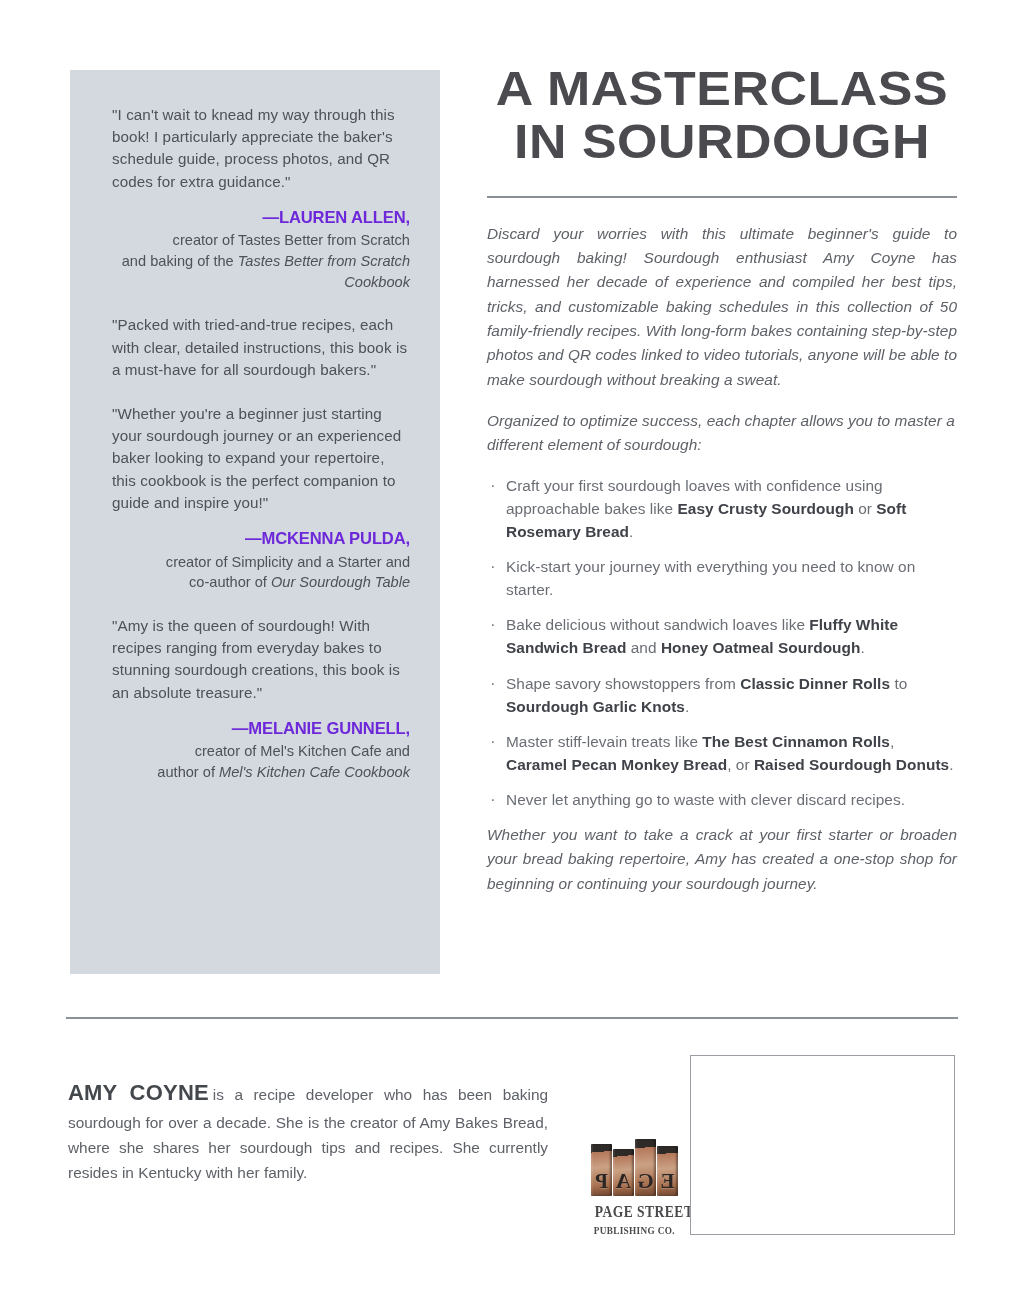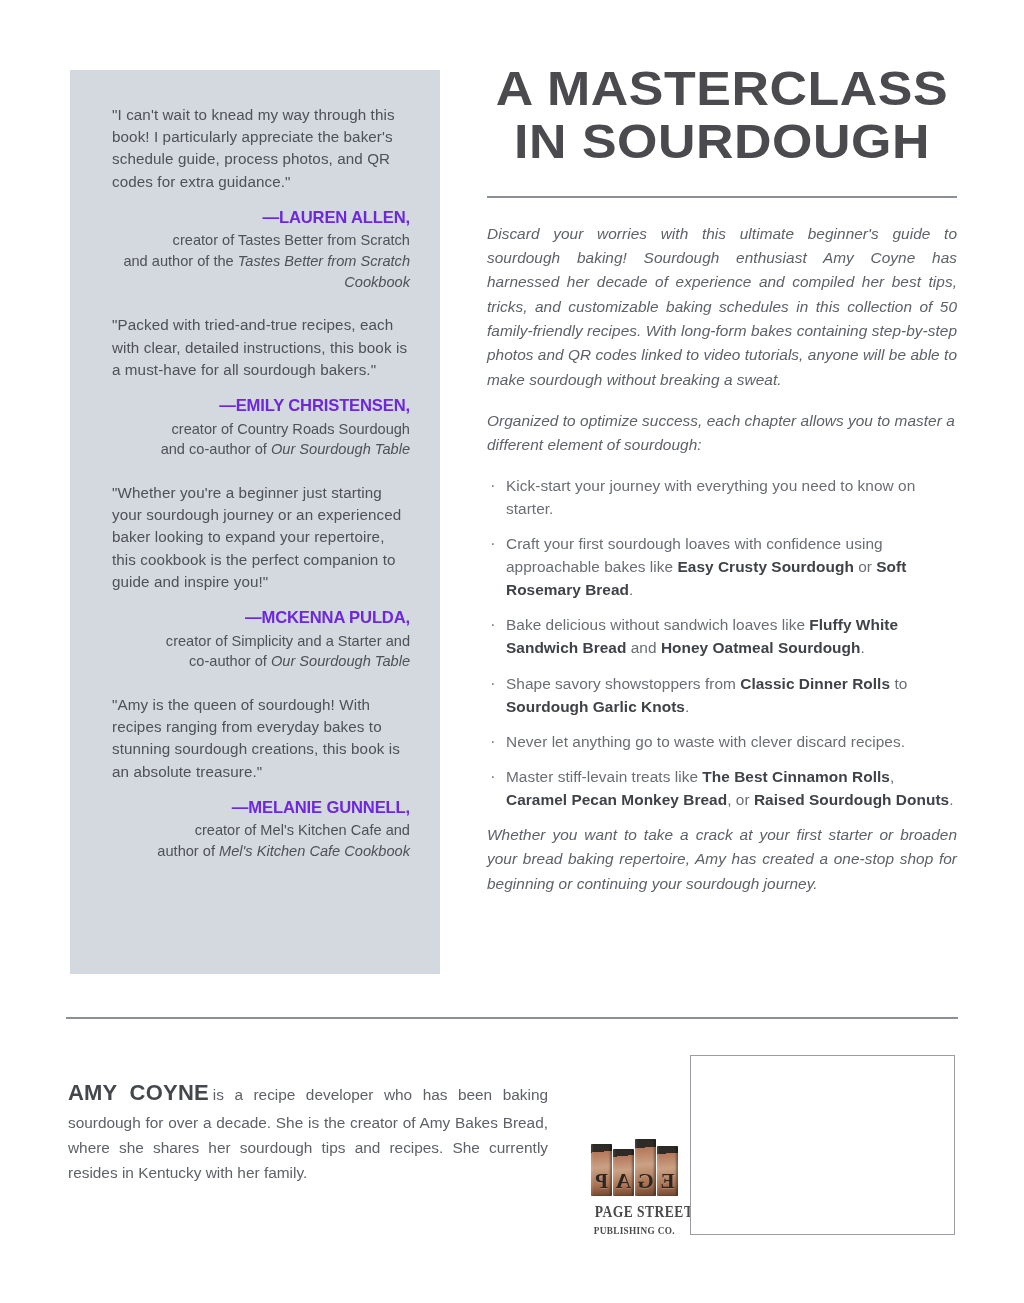--- a/index.html
+++ b/index.html
@@ -240,34 +240,27 @@
 <div class="page">
 
   <div class="praise-panel">
 
     <div class="praise-item">
       <p class="praise-quote">"I can't wait to knead my way through this book! I particularly appreciate the baker's schedule guide, process photos, and QR codes for extra guidance."</p>
       <div class="praise-attrib">
         <span class="praise-name">—LAUREN ALLEN,</span>
         <span class="praise-role">
           <span>creator of Tastes Better from Scratch</span><br>
-          <span>and author of the </span><span class="ital">Tastes Better from Scratch Cookbook</span>
+          <span>and baking of the </span><span class="ital">Tastes Better from Scratch Cookbook</span>
         </span>
       </div>
     </div>
 
     <div class="praise-item">
       <p class="praise-quote">"Packed with tried-and-true recipes, each with clear, detailed instructions, this book is a must-have for all sourdough bakers."</p>
-      <div class="praise-attrib">
-        <span class="praise-name">—EMILY CHRISTENSEN,</span>
-        <span class="praise-role">
-          <span>creator of Country Roads Sourdough</span><br>
-          <span>and co-author of </span><span class="ital">Our Sourdough Table</span>
-        </span>
-      </div>
     </div>
 
     <div class="praise-item">
       <p class="praise-quote">"Whether you're a beginner just starting your sourdough journey or an experienced baker looking to expand your repertoire, this cookbook is the perfect companion to guide and inspire you!"</p>
       <div class="praise-attrib">
         <span class="praise-name">—MCKENNA PULDA,</span>
         <span class="praise-role">
           <span>creator of Simplicity and a Starter and</span><br>
           <span>co-author of </span><span class="ital">Our Sourdough Table</span>
         </span>
@@ -294,26 +287,26 @@
       <span class="tline">IN SOURDOUGH</span>
     </h1>
 
     <div class="title-rule"></div>
 
     <p class="body-copy">Discard your worries with this ultimate beginner's guide to sourdough baking! Sourdough enthusiast Amy Coyne has harnessed her decade of experience and compiled her best tips, tricks, and customizable baking schedules in this collection of 50 family-friendly recipes. With long-form bakes containing step-by-step photos and QR codes linked to video tutorials, anyone will be able to make sourdough without breaking a sweat.</p>
 
     <p class="body-copy tight intro2">Organized to optimize success, each chapter allows you to master a different element of sourdough:</p>
 
     <ul class="chapter-list">
+      <li><span>Craft your first sourdough loaves with confidence using approachable bakes like </span><b>Easy Crusty Sourdough</b><span> or </span><b>Soft Rosemary Bread</b><span>.</span></li>
       <li><span>Kick-start your journey with everything you need to know on starter.</span></li>
-      <li><span>Craft your first sourdough loaves with confidence using approachable bakes like </span><b>Easy Crusty Sourdough</b><span> or </span><b>Soft Rosemary Bread</b><span>.</span></li>
       <li><span>Bake delicious without sandwich loaves like </span><b>Fluffy White Sandwich Bread</b><span> and </span><b>Honey Oatmeal Sourdough</b><span>.</span></li>
       <li><span>Shape savory showstoppers from </span><b>Classic Dinner Rolls</b><span> to </span><b>Sourdough Garlic Knots</b><span>.</span></li>
+      <li><span>Master stiff-levain treats like </span><b>The Best Cinnamon Rolls</b><span>, </span><b>Caramel Pecan Monkey Bread</b><span>, or </span><b>Raised Sourdough Donuts</b><span>.</span></li>
       <li><span>Never let anything go to waste with clever discard recipes.</span></li>
-      <li><span>Master stiff-levain treats like </span><b>The Best Cinnamon Rolls</b><span>, </span><b>Caramel Pecan Monkey Bread</b><span>, or </span><b>Raised Sourdough Donuts</b><span>.</span></li>
     </ul>
 
     <p class="body-copy outro">Whether you want to take a crack at your first starter or broaden your bread baking repertoire, Amy has created a one-stop shop for beginning or continuing your sourdough journey.</p>
 
   </div>
 
   <div class="bottom-rule"></div>
 
   <p class="bio">
     <span class="bio-name">AMY COYNE</span><span>is a recipe developer who has been baking sourdough for over a decade. She is the creator of Amy Bakes Bread, where she shares her sourdough tips and recipes. She currently resides in Kentucky with her family.</span>

